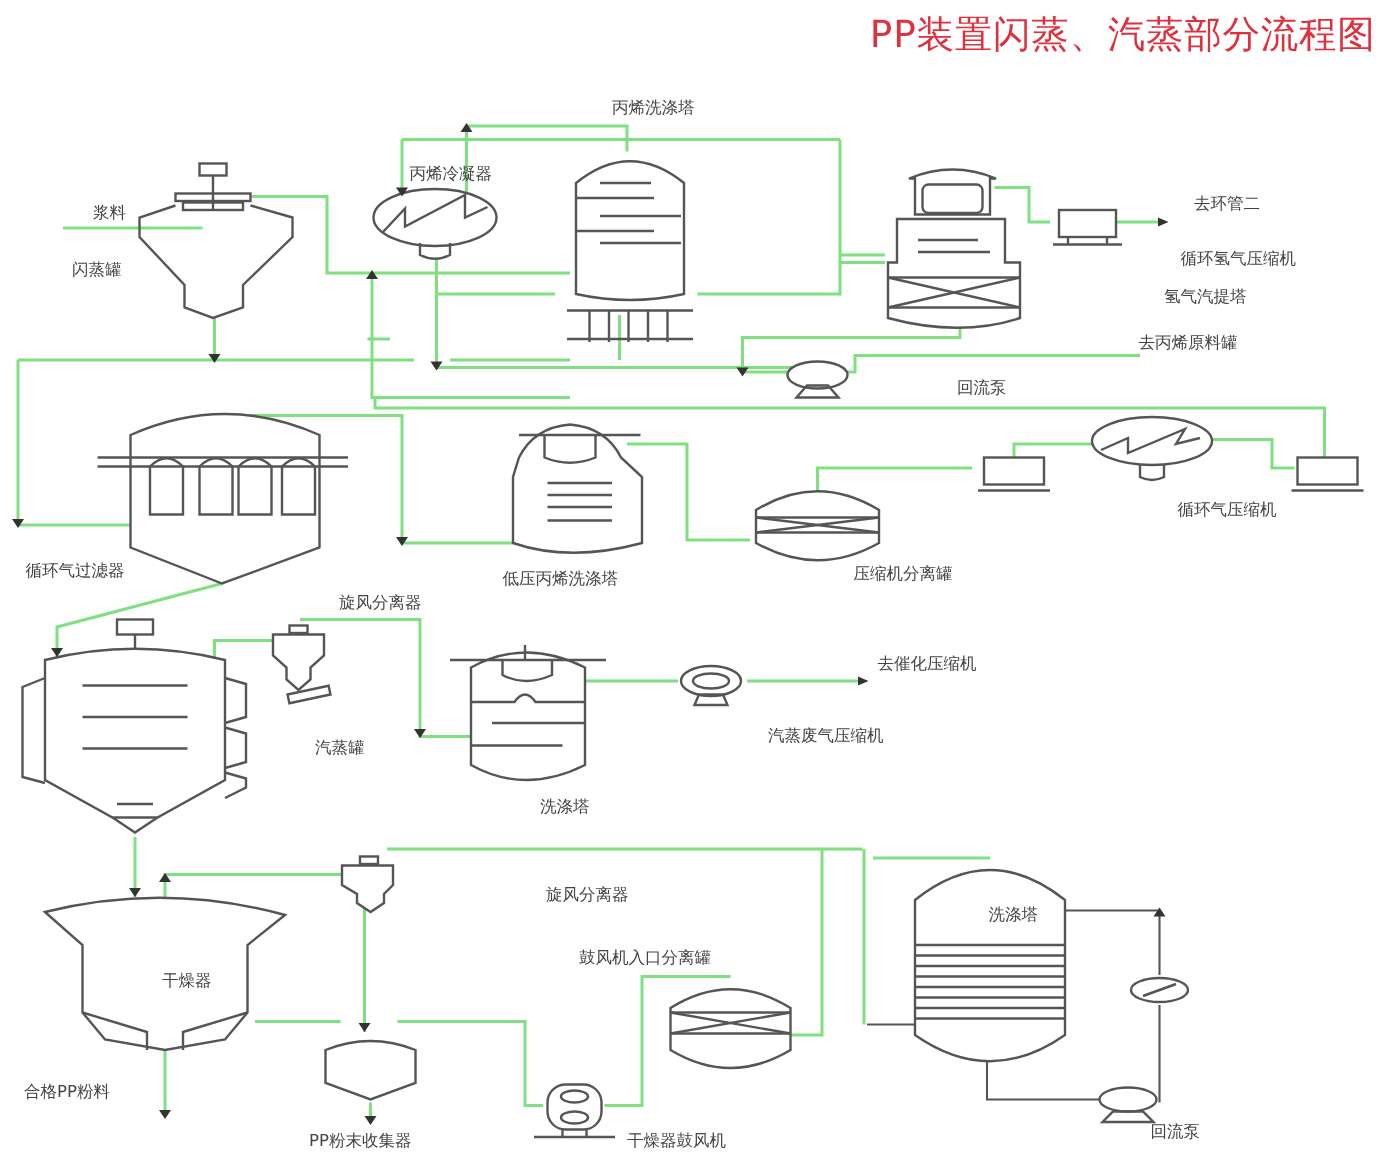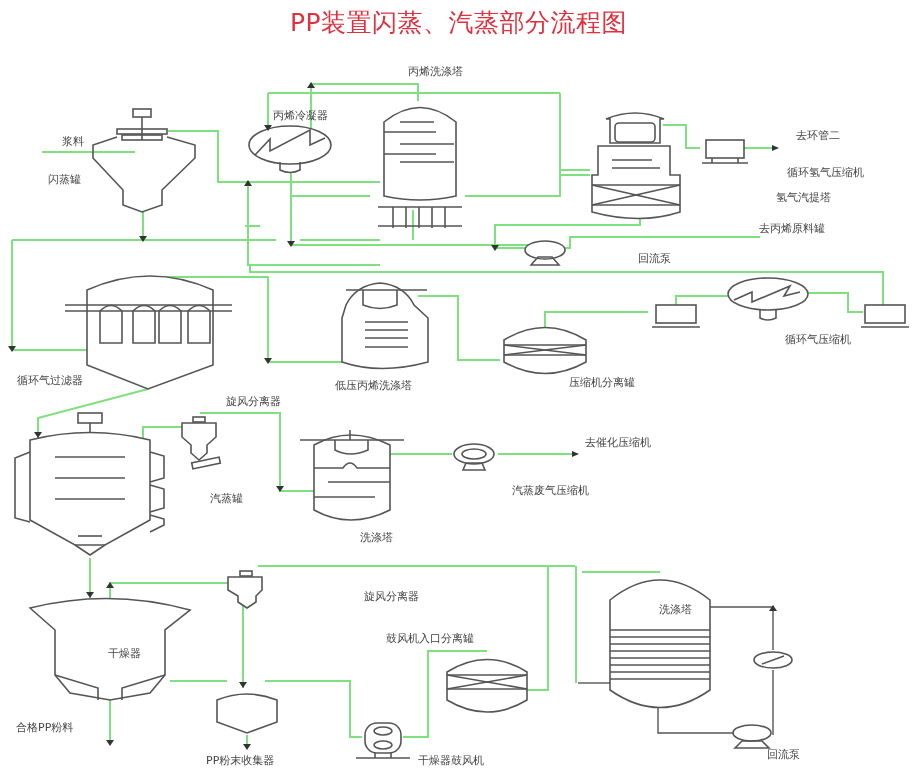--- a/index.html
+++ b/index.html
@@ -1,17 +1,17 @@
 <!DOCTYPE html>
 <html><head>
 <meta charset="utf-8">
 <style>
   html,body{margin:0;padding:0;background:#fff;}
   body{width:917px;height:772px;overflow:hidden;position:relative;font-family:"DejaVu Sans",sans-serif;}
-  #title{position:absolute;left:0;top:6px;width:917px;text-align:center;color:#e0303e;font-size:25px;font-family:"DejaVu Sans",sans-serif;letter-spacing:0.5px;}
+  #title{position:absolute;left:0;top:6px;width:917px;text-align:right;color:#e0303e;font-size:25px;font-family:"DejaVu Sans",sans-serif;letter-spacing:0.5px;}
   svg{position:absolute;left:0;top:0;}
   .eq{fill:none;stroke:#555;stroke-width:1.6;}
   .eqf{fill:#fff;stroke:#555;stroke-width:1.6;}
   .pipe{fill:none;stroke:#7fe07f;stroke-width:2;}
   .pipeg{fill:none;stroke:#555;stroke-width:1.4;}
   .lbl{font-family:"DejaVu Sans",sans-serif;font-size:11px;fill:#444;}
   .arr{fill:#333;}
 </style>
 </head>
 <body>

